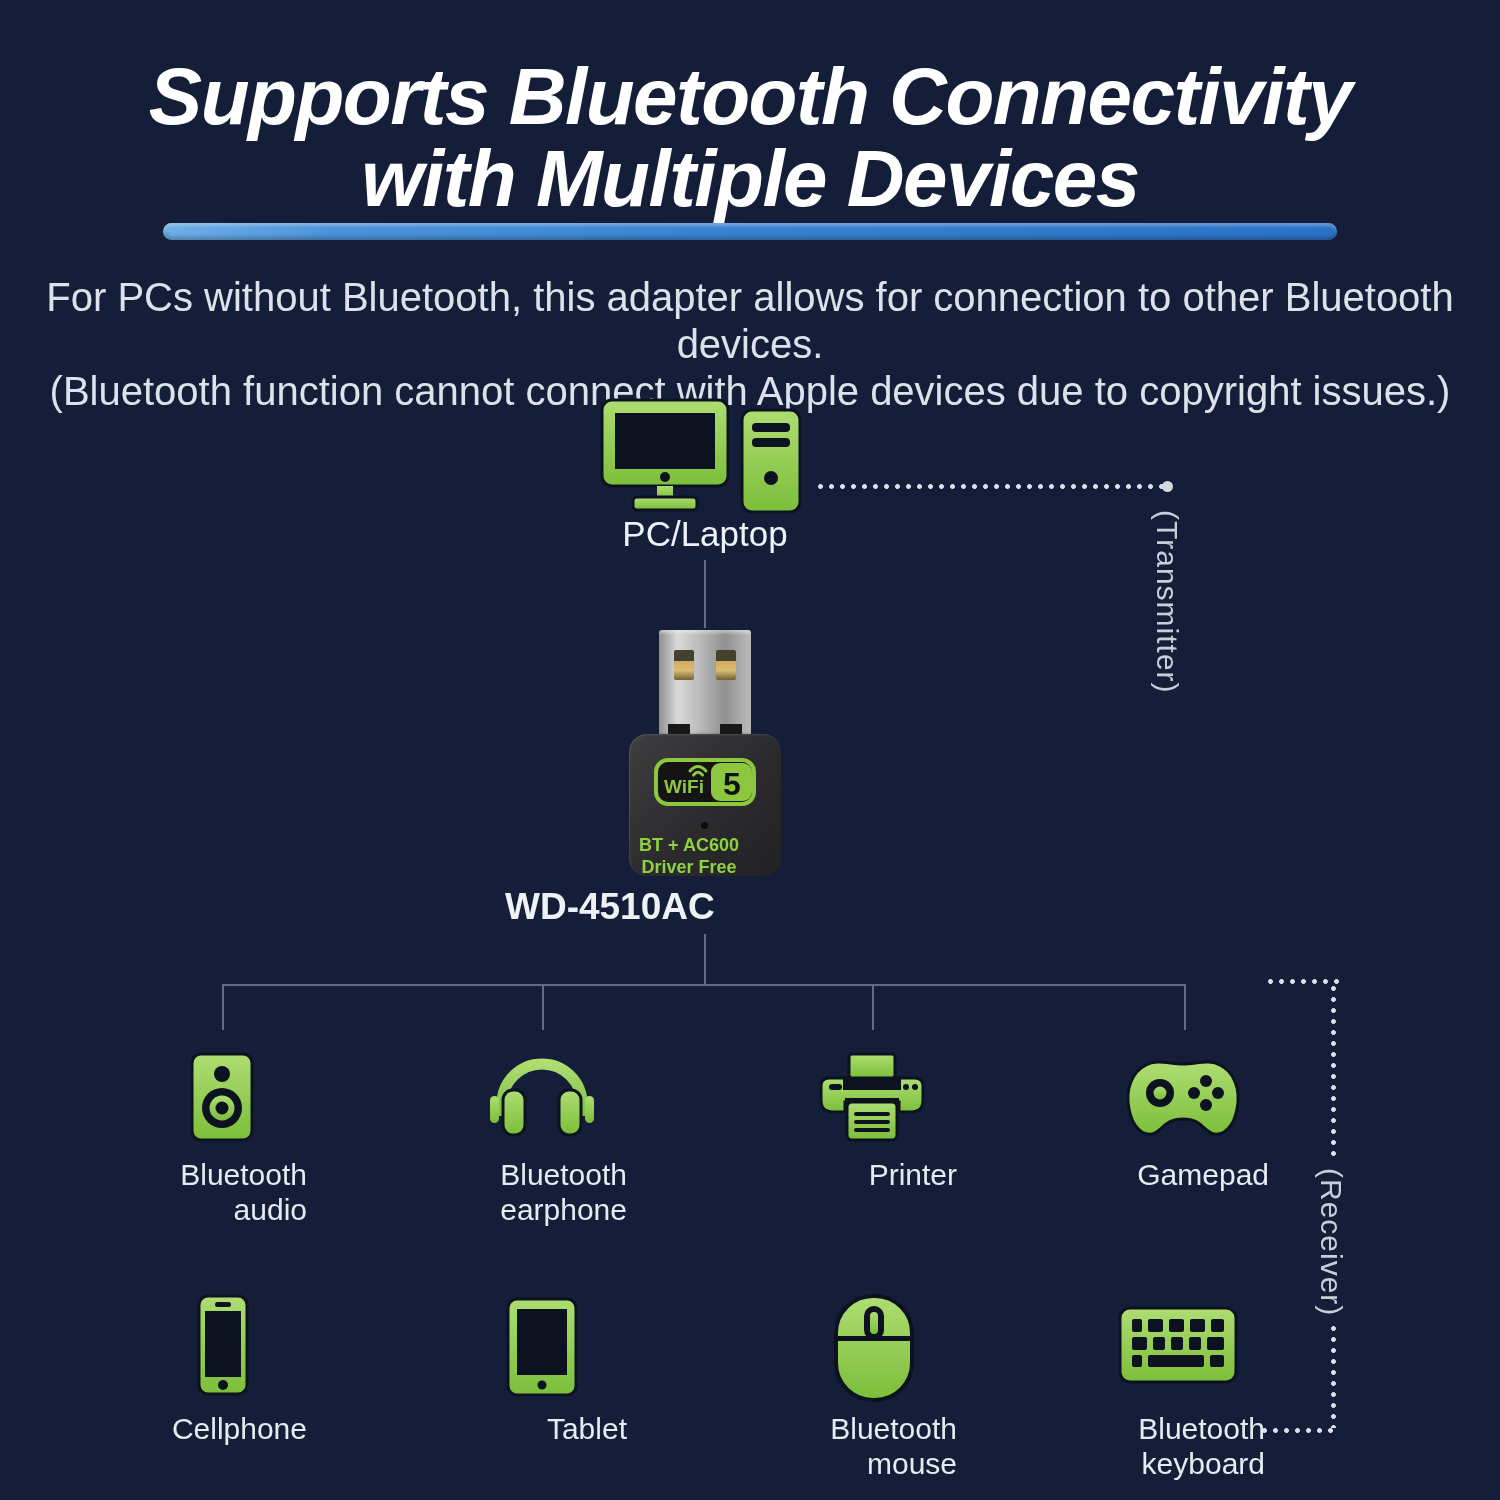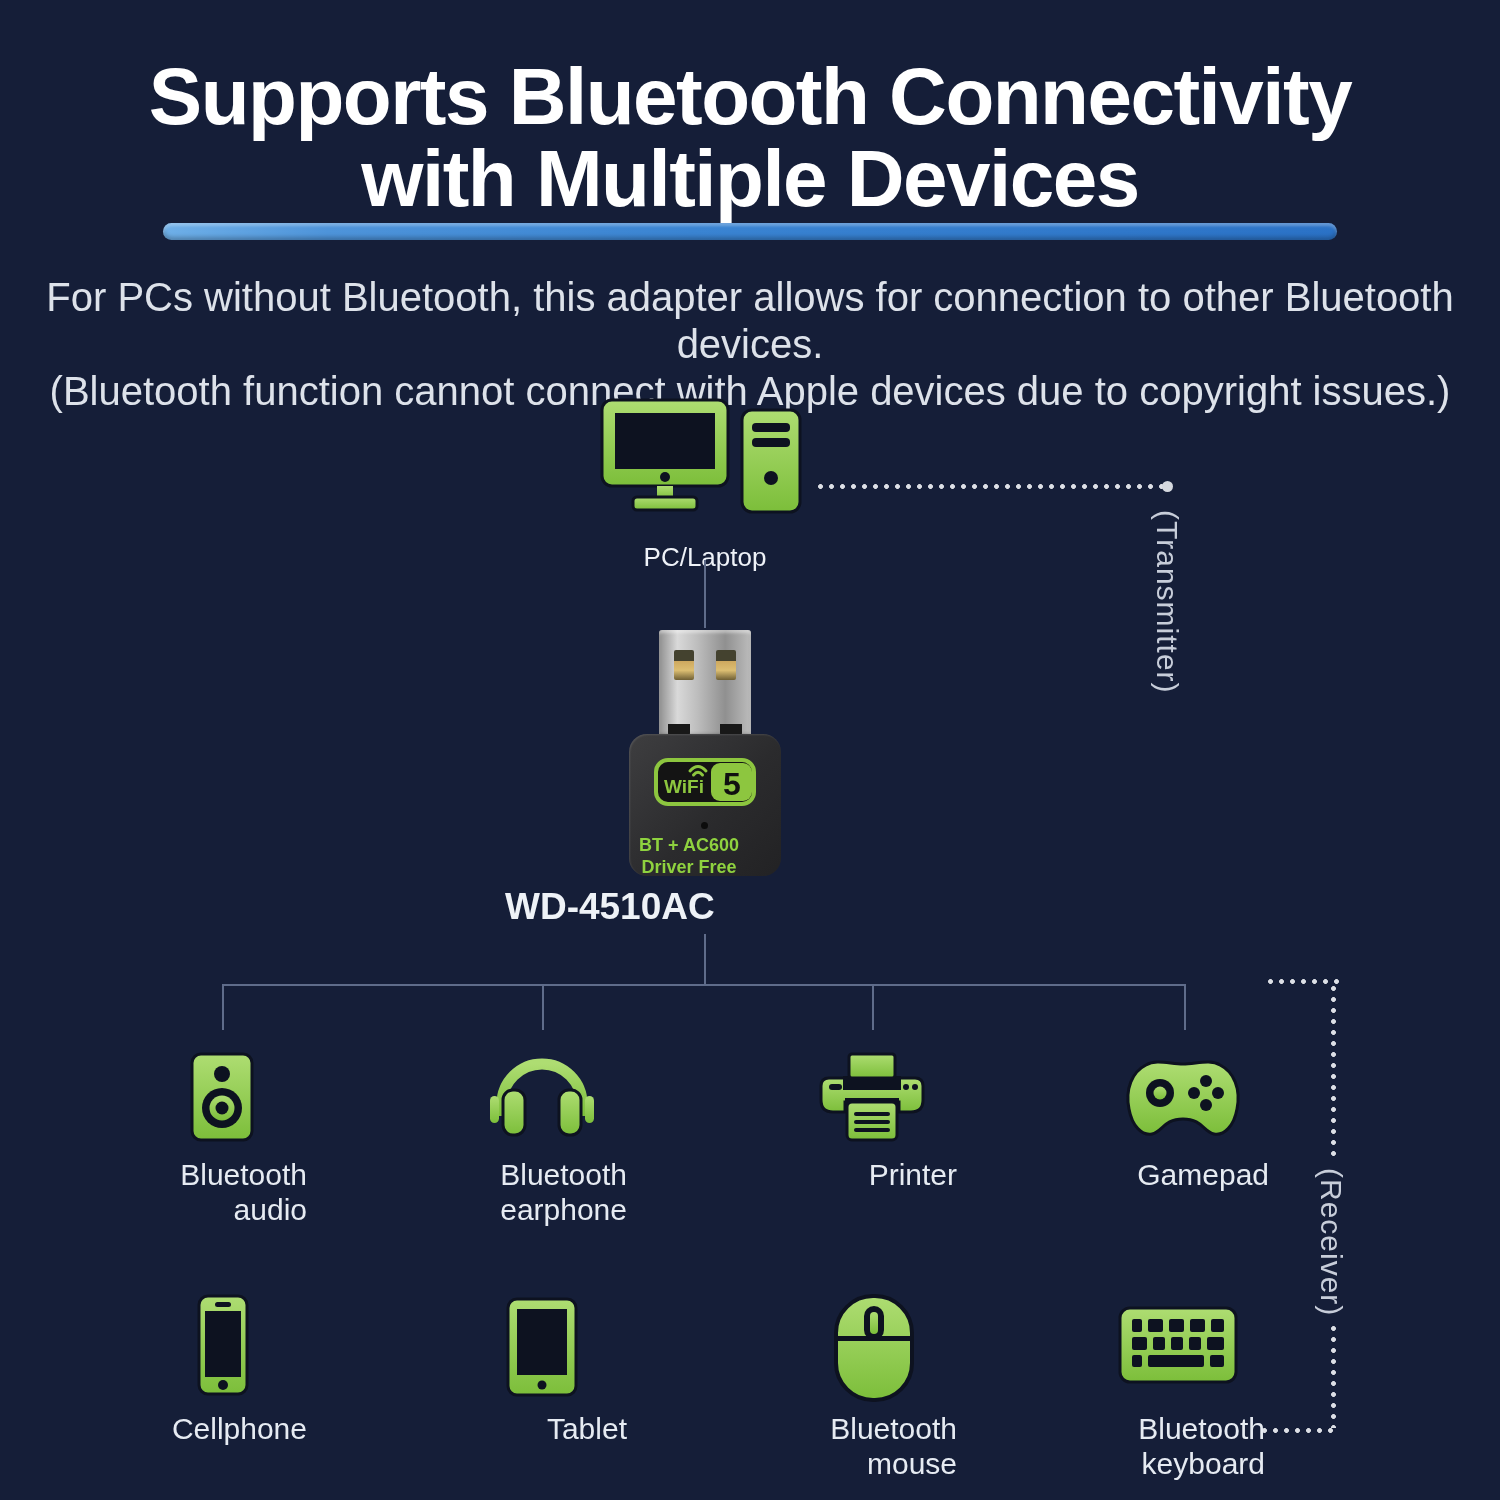--- a/index.html
+++ b/index.html
@@ -2,42 +2,42 @@
 <html><head>
 <meta charset="utf-8">
 <style>
   html,body{margin:0;padding:0;background:#151e38;}
   .stage{position:relative;width:1500px;height:1500px;background:#151e38;overflow:hidden;
          font-family:"Liberation Sans",sans-serif;}
   .abs{position:absolute;}
 
   
   .title{position:absolute;top:56px;left:0;right:0;text-align:center;color:#ffffff;
-         font-size:80px;font-weight:bold;line-height:1.02;letter-spacing:-1.5px;z-index:2;}
+         font-size:80px;font-weight:bold;line-height:1.02;letter-spacing:-1.5px;z-index:2;font-style:italic;}
   .accent-bar{position:absolute;top:223px;left:163px;width:1174px;height:17px;border-radius:9px;
          background:linear-gradient(90deg,#6fb0e8 0%,#4e94da 14%,#3a84d2 45%,#2b72c6 100%);
          box-shadow:inset 0 3px 3px rgba(255,255,255,.28), inset 0 -3px 4px rgba(0,0,0,.25);z-index:1;}
   .desc{position:absolute;top:274px;left:0;right:0;text-align:center;color:#dde2ea;
         font-size:40px;line-height:47px;font-weight:400;}
 
   
   .solid{position:absolute;background:#5f6c8a;}
   .dot-h{position:absolute;height:5px;
          background:radial-gradient(circle at 2.5px 2.5px,#dcdfe5 2.1px,rgba(220,223,229,0) 2.7px);
          background-size:11px 5px;background-repeat:repeat-x;}
   .dot-v{position:absolute;width:5px;
          background:radial-gradient(circle at 2.5px 2.5px,#dcdfe5 2.1px,rgba(220,223,229,0) 2.7px);
          background-size:5px 11px;background-repeat:repeat-y;}
   .end-dot{position:absolute;width:11px;height:11px;border-radius:50%;background:#d5d9df;}
 
   .vert{position:absolute;writing-mode:vertical-rl;font-size:30px;color:#c7cdd9;
         letter-spacing:1px;line-height:34px;}
 
   
-  .node-label{position:absolute;text-align:center;color:#eef2f8;font-size:26px;margin-top:28px;}
+  .node-label{position:absolute;text-align:center;color:#eef2f8;font-size:35px;}
   .model-label{position:absolute;color:#eef2f7;font-size:37px;font-weight:bold;}
   .dev-label{position:absolute;width:170px;text-align:right;color:#e6ebf2;font-size:30px;line-height:1.16;}
 
   
   .usb-plug{position:absolute;left:659px;top:630px;width:92px;height:106px;border-radius:3px 3px 0 0;
         background:linear-gradient(90deg,#8f8f8f 0%,#d9d9d9 20%,#bdbdbd 42%,#909090 72%,#bdbdbd 100%);
         box-shadow:inset 0 3px 3px rgba(255,255,255,.4), inset 0 -2px 3px rgba(0,0,0,.3);}
   .plug-slot{position:absolute;width:20px;height:30px;border-radius:2px;
         background:linear-gradient(180deg,#44422f 0%,#44422f 38%,#cfa95f 38%,#dcbe72 68%,#6e5f35 100%);}
   .plug-notch{position:absolute;width:22px;height:12px;background:#181818;border-radius:0 0 3px 3px;}

